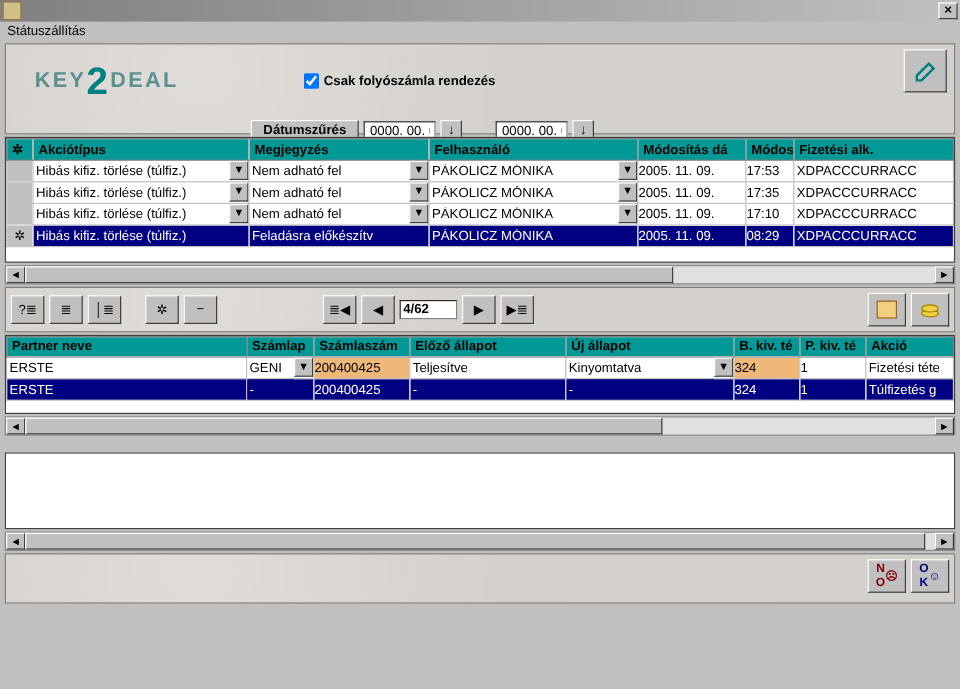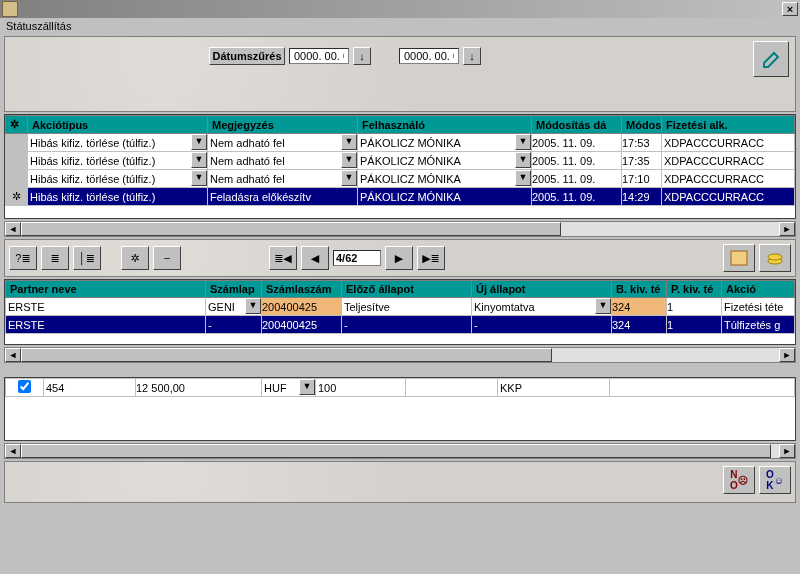--- a/index.html
+++ b/index.html
@@ -239,22 +239,31 @@
 </head>
 <body>
 
 <div class="titlebar">
   <div class="titlebar-icon"></div>
   <div class="titlebar-close">×</div>
 </div>
 <div class="subtitle">Státuszállítás</div>
 
 <div class="marble-panel" style="height:76px;">
+  <div class="logo-area">
+    <div class="logo">
+      <span>KEY</span><span class="two">2</span><span>DEAL</span>
+    </div>
+    <div class="checkbox-row" style="margin-left:80px;">
+      <input type="checkbox" checked="" style="">
+      <span style="font-weight:bold;">Csak folyószámla rendezés</span>
+    </div>
+  </div>
   <div class="datefilter">
-    <button class="btn3d" style="font-weight:bold;width:76px;">Dátumszűrés</button>
+    <button class="btn3d" style="font-weight:bold;width:90px;">Dátumszűrés</button>
     <input class="dateinp" value="0000. 00. 00." style="">
     <button class="btn3d" style="width:18px;">
         <span class="arrow">↓</span>
       </button>
     <div style="width:20px;"></div>
     <input class="dateinp" value="0000. 00. 00." style="">
     <button class="btn3d" style="width:18px;">
         <span class="arrow">↓</span>
       </button>
   </div>
@@ -312,21 +321,21 @@
     <td class="money"><span style="padding-right:2px;">2005. 11. 09.</span></td>
     <td class="money"><span>17:10</span></td>
     <td><span style="padding-left:2px;">XDPACCCURRACC</span></td>
   </tr>
   <tr class="sel">
     <td class="rowind" style="color:#000;">✲</td>
     <td><span class="dropbtn">▼</span><input class="cellinp" value="Hibás kifiz. törlése (túlfiz.)" style=""></td>
     <td><span class="dropbtn">▼</span><input class="cellinp" value="Feladásra előkészítv" style=""></td>
     <td><span class="dropbtn">▼</span><input class="cellinp" value="PÁKOLICZ MÓNIKA" style=""></td>
     <td class="money"><span style="padding-right:2px;">2005. 11. 09.</span></td>
-    <td class="money"><span>14:29</span></td>
+    <td class="money"><span>08:29</span></td>
     <td><span style="padding-left:2px;">XDPACCCURRACC</span></td>
   </tr>
 </tbody>
     </table>
 </div>
 <div class="scrollrow">
   <div class="sbtn">◄</div>
   <div class="track">
       <div class="thumb"></div>
     </div>
@@ -430,30 +439,20 @@
     <col style="width:38px">
         <col style="width:92px">
         <col style="width:126px">
         <col style="width:54px">
         <col style="width:90px">
         <col style="width:92px">
         <col style="width:112px">
         <col>
   </colgroup>
   <tbody>
-  <tr>
-    <td style="text-align:center;"><input type="checkbox" checked="" style=""></td>
-    <td><span style="padding-left:2px;">454</span></td>
-    <td class="money"><span style="padding-right:2px;">12 500,00</span></td>
-    <td><span class="dropbtn">▼</span><input class="cellinp" value="HUF" style=""></td>
-    <td><span style="padding-left:2px;">100</span></td>
-    <td><span></span></td>
-    <td><span style="padding-left:2px;">KKP</span></td>
-    <td><span></span></td>
-  </tr>
 </tbody>
     </table>
 </div>
 <div class="scrollrow">
   <div class="sbtn">◄</div>
   <div class="track">
       <div class="thumb" style="width:99%"></div>
     </div>
   <div class="sbtn">►</div>
 </div>

